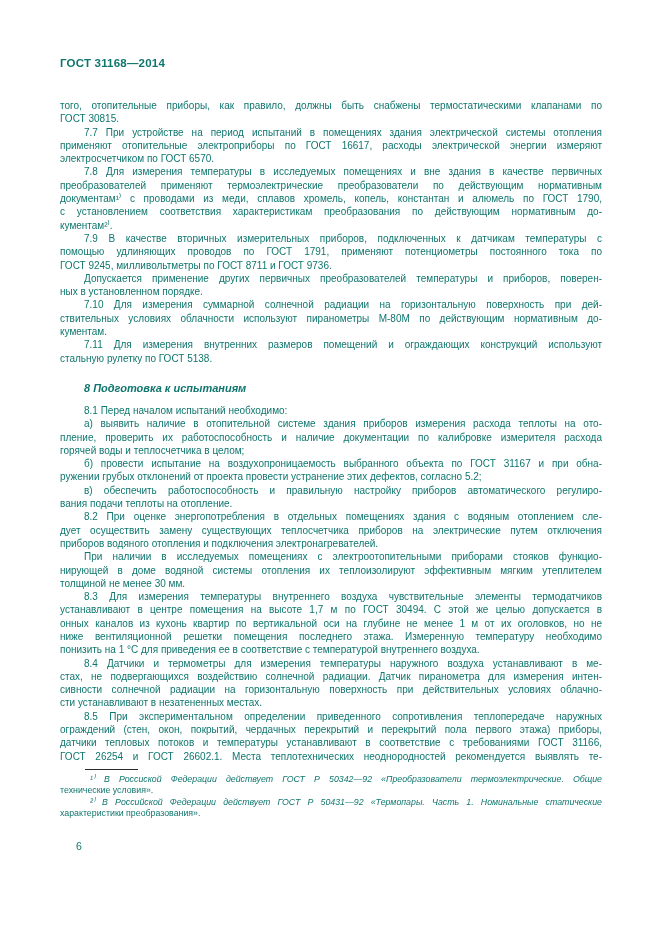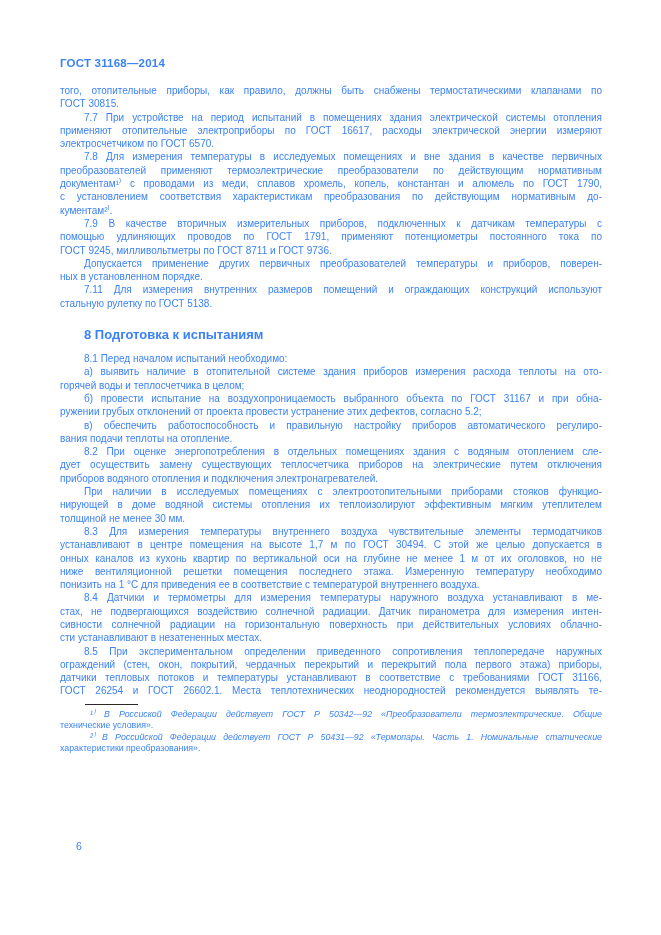--- a/index.html
+++ b/index.html
@@ -1,34 +1,34 @@
 <!DOCTYPE html>
 <html lang="ru"><head>
 <meta charset="utf-8">
 <style>
   html,body{margin:0;padding:0;background:#e8e8e8;}
   .page{
     position:relative;width:661px;height:935px;background:#ffffff;
-    font-family:"Liberation Sans",sans-serif;color:#3b82f6;overflow:hidden;
+    font-family:"Liberation Sans",sans-serif;color:#0f766e;overflow:hidden;
   }
   .header{
     position:absolute;left:60px;top:57px;
     font-size:11.5px;font-weight:bold;letter-spacing:.2px;
   }
-  .doc{position:absolute;left:60px;top:84px;width:542px;}
+  .doc{position:absolute;left:60px;top:99px;width:542px;}
   .para{margin:0;}
   .line{
     font-size:10px;line-height:13.3px;
     text-align:justify;text-align-last:justify;
   }
   .line.last{text-align-last:left;}
   .para.indent .line:first-child{text-indent:24px;}
   .heading{
-    font-size:13px;font-weight:bold;
-    margin:17px 0 10px 0;padding-left:24px;
+    font-size:11px;font-weight:bold;
+    margin:17px 0 10px 0;padding-left:24px;font-style:italic;
   }
   .fn-rule{width:53px;border-top:1px solid #2a2a2a;margin:6px 0 4px 25px;}
   .para.footnote .line{font-size:8.8px;line-height:11.5px;}
   .para.footnote .line:first-child{text-indent:30px;font-style:italic;}
   .pagenum{position:absolute;left:76px;top:840px;font-size:10.5px;}
 </style>
 </head>
 <body>
 
 <div class="page">
@@ -55,29 +55,35 @@
         <div class="para indent">
           <div class="line">7.9 В качестве вторичных измерительных приборов, подключенных к датчикам температуры с</div>
           <div class="line">помощью удлиняющих проводов по ГОСТ 1791, применяют потенциометры постоянного тока по</div>
           <div class="line last">ГОСТ 9245, милливольтметры по ГОСТ 8711 и ГОСТ 9736.</div>
         </div>
         <div class="para indent">
           <div class="line">Допускается применение других первичных преобразователей температуры и приборов, поверен-</div>
           <div class="line last">ных в установленном порядке.</div>
         </div>
         <div class="para indent">
+          <div class="line">7.10 Для измерения суммарной солнечной радиации на горизонтальную поверхность при дей-</div>
+          <div class="line">ствительных условиях облачности используют пиранометры М-80М по действующим нормативным до-</div>
+          <div class="line last">кументам.</div>
+        </div>
+        <div class="para indent">
           <div class="line">7.11 Для измерения внутренних размеров помещений и ограждающих конструкций используют</div>
           <div class="line last">стальную рулетку по ГОСТ 5138.</div>
         </div>
         <div class="heading">8 Подготовка к испытаниям</div>
         <div class="para indent">
           <div class="line last">8.1 Перед началом испытаний необходимо:</div>
         </div>
         <div class="para indent">
           <div class="line">а) выявить наличие в отопительной системе здания приборов измерения расхода теплоты на ото-</div>
+          <div class="line">пление, проверить их работоспособность и наличие документации по калибровке измерителя расхода</div>
           <div class="line last">горячей воды и теплосчетчика в целом;</div>
         </div>
         <div class="para indent">
           <div class="line">б) провести испытание на воздухопроницаемость выбранного объекта по ГОСТ 31167 и при обна-</div>
           <div class="line last">ружении грубых отклонений от проекта провести устранение этих дефектов, согласно 5.2;</div>
         </div>
         <div class="para indent">
           <div class="line">в) обеспечить работоспособность и правильную настройку приборов автоматического регулиро-</div>
           <div class="line last">вания подачи теплоты на отопление.</div>
         </div>

